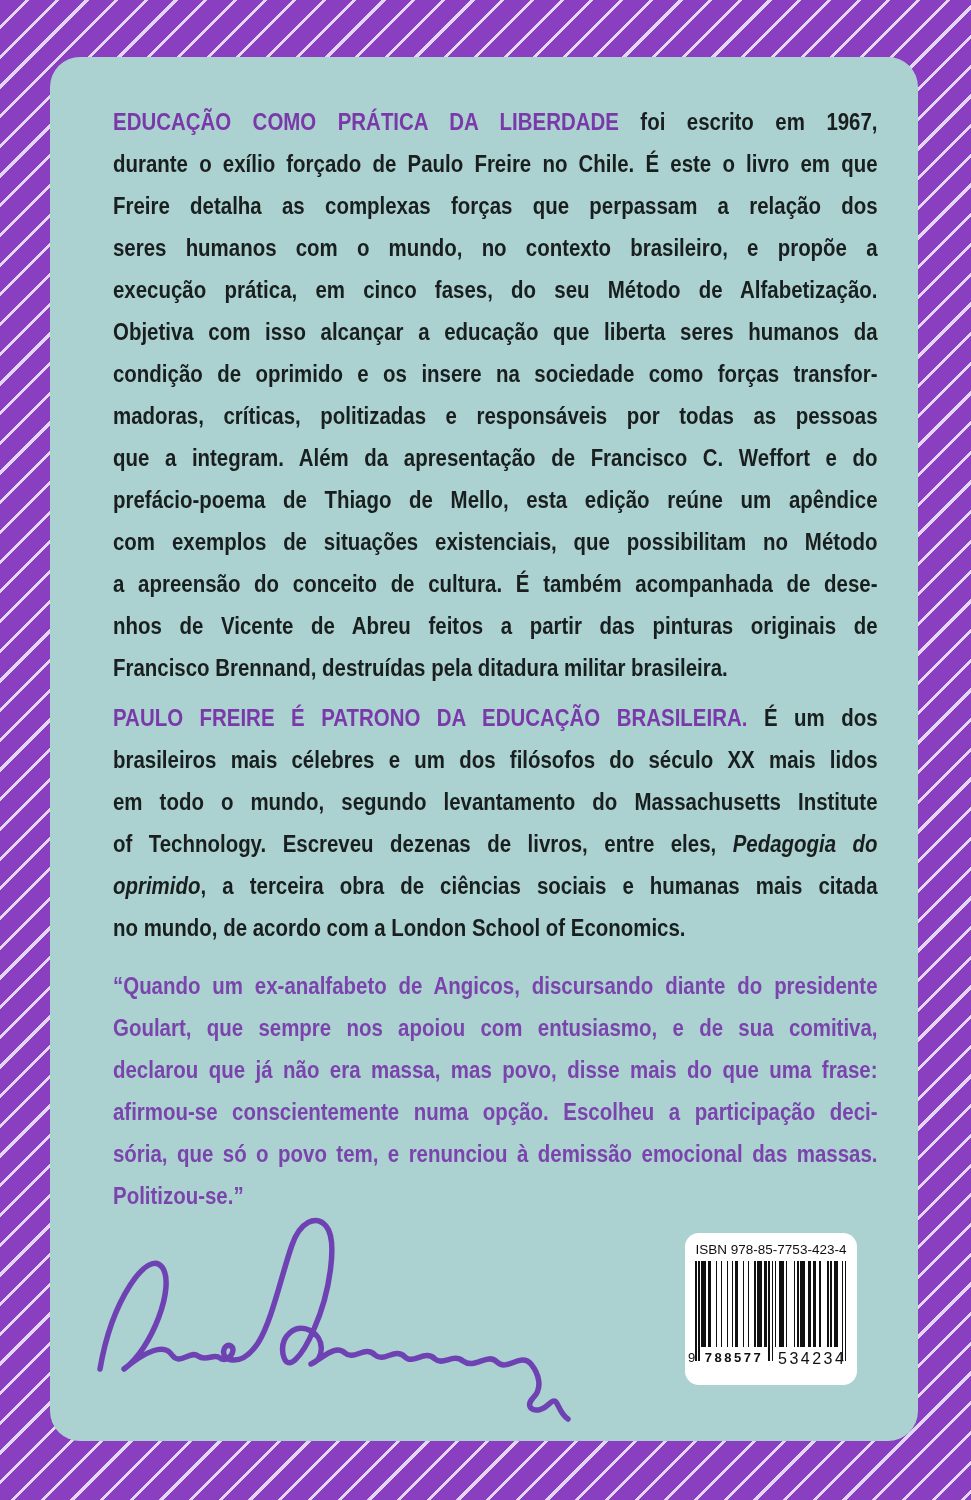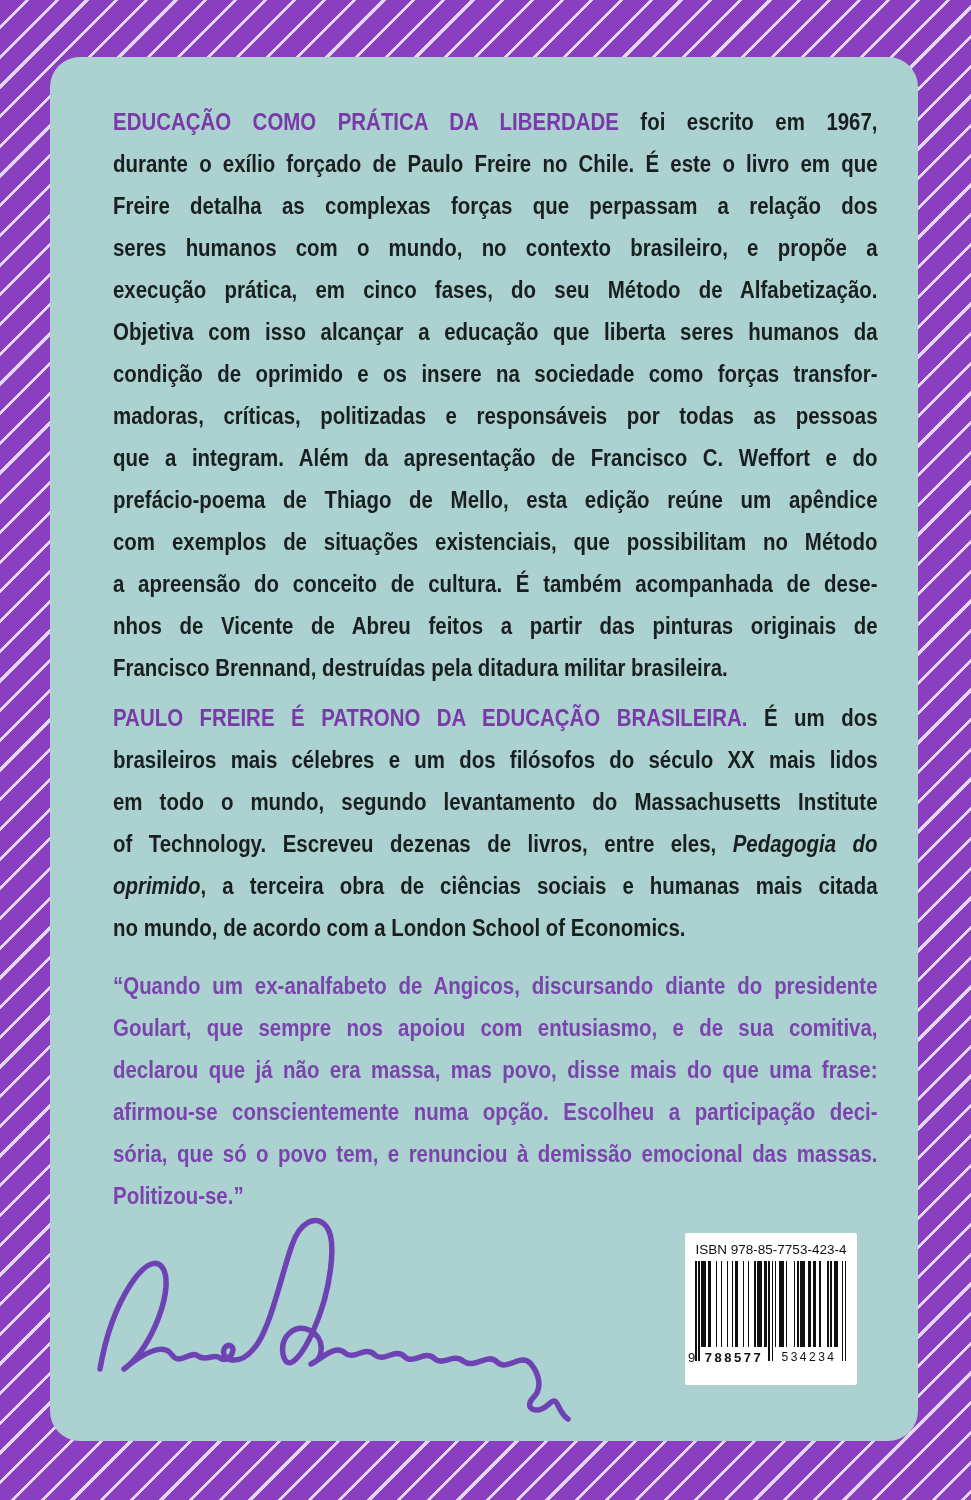--- a/index.html
+++ b/index.html
@@ -20,31 +20,31 @@
   .line { text-align:justify; text-align-last:justify; }
   .line.last { text-align:justify; text-align-last:left; }
   .lead { color:#7a39a9; }
   .it { font-style:italic; }
   .para2 { margin-top:8px; }
   .quote { margin-top:16px; color:#7b44ad; }
   .sig { position:absolute; left:40px; top:1150px; }
   
   .bc {
     position:absolute; left:635px; top:1176px; width:172px; height:152px;
-    background:#ffffff; border-radius:2px; color:#101010;
+    background:#ffffff; border-radius:14px; color:#101010;
     font-family:"Liberation Sans", sans-serif;
   }
   .bc-isbn { margin-top:9px; text-align:center; font-size:13.5px; font-weight:400; white-space:nowrap; }
   .bc-bars { display:flex; align-items:flex-start; width:152px; height:104px; margin:4px auto 0; }
   .bcm { width:1.6px; height:86px; background:transparent; flex:0 0 1.6px; }
   .bcm.dark { background:#101010; }
   .bcm.tall { height:100px; }
   .bc-d9 { position:absolute; left:3px; top:117px; font-size:13px; font-weight:400; }
   .bc-g1 { position:absolute; left:17px; top:117px; width:64px; text-align:center; font-size:13px; font-weight:700; letter-spacing:2.5px; }
-  .bc-g2 { position:absolute; left:93px; top:117px; width:62px; text-align:center; font-size:12px; font-weight:400; letter-spacing:2.5px; }
+  .bc-g2 { position:absolute; left:93px; top:117px; width:62px; text-align:center; font-size:16px; font-weight:400; letter-spacing:2.5px; }
 </style>
 </head>
 <body>
 
 <div class="page">
   <div class="panel">
 
     <div class="textcol">
 
       <div>

